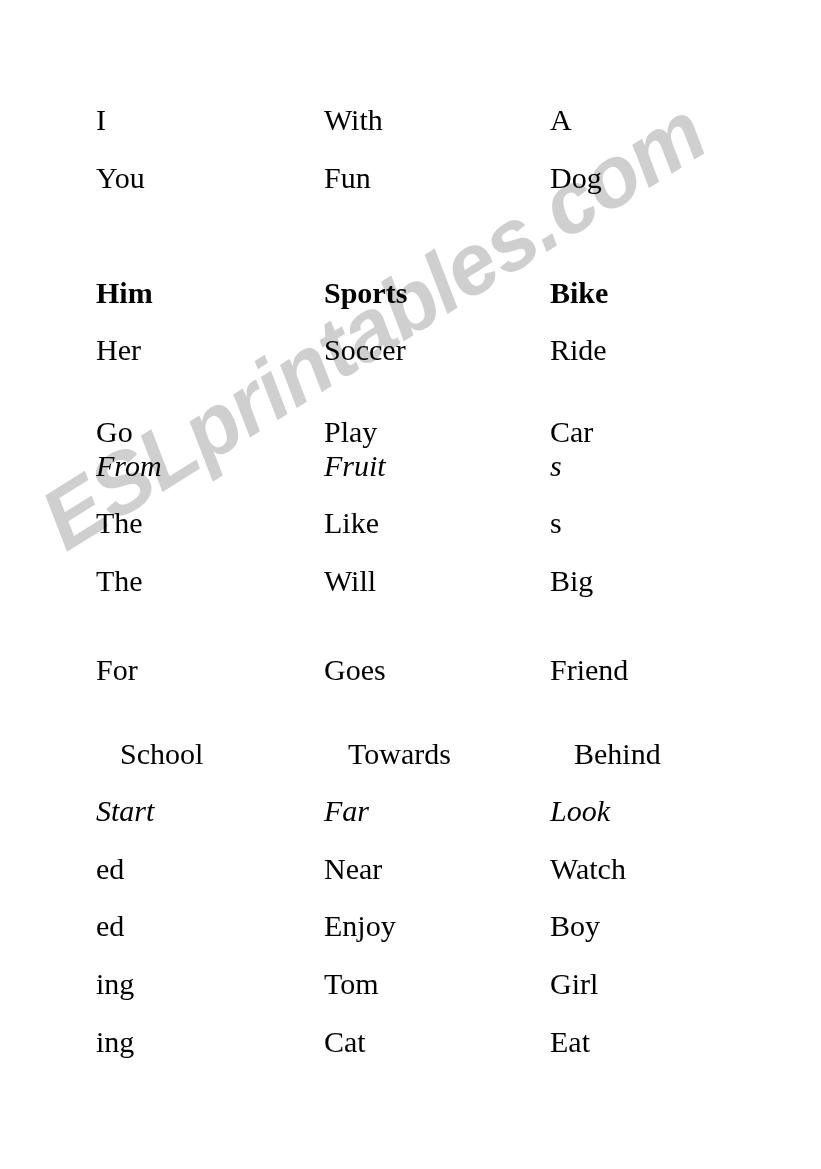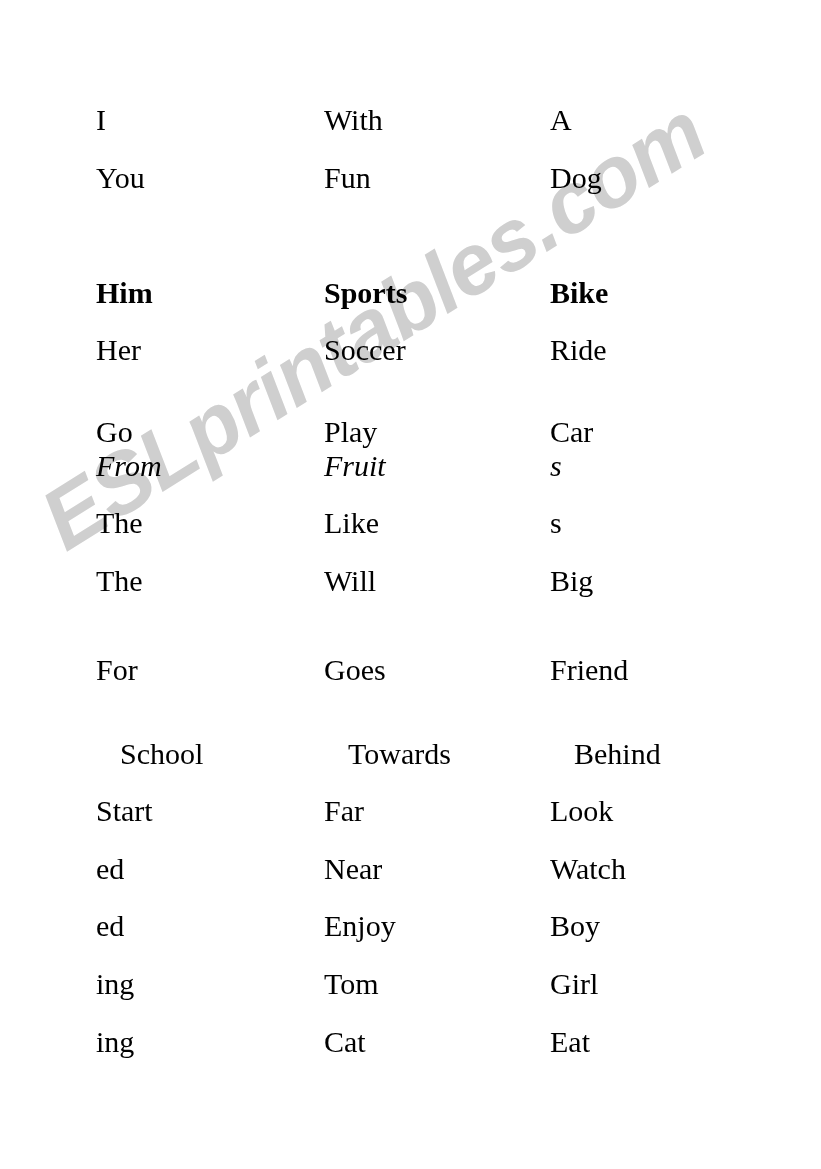--- a/index.html
+++ b/index.html
@@ -114,21 +114,21 @@
       <div class="word-row" style="top: 653px; padding-left: 16px;">
         <span class="word-cell col-0">For</span>
         <span class="word-cell col-1">Goes</span>
         <span class="word-cell col-2">Friend</span>
       </div>
       <div class="word-row" style="top: 736.6px; margin-left: 24px;">
         <span class="word-cell col-0">School</span>
         <span class="word-cell col-1">Towards</span>
         <span class="word-cell col-2">Behind</span>
       </div>
-      <div class="word-row" style="top: 794.2px;">
+      <div class="word-row" style="top: 794.2px; font-style: italic;">
         <span class="word-cell col-0">Start</span>
         <span class="word-cell col-1">Far</span>
         <span class="word-cell col-2">Look</span>
       </div>
       <div class="word-row" style="top: 851.8px;">
         <span class="word-cell col-0">ed</span>
         <span class="word-cell col-1">Near</span>
         <span class="word-cell col-2">Watch</span>
       </div>
       <div class="word-row" style="top: 909.4px;">

